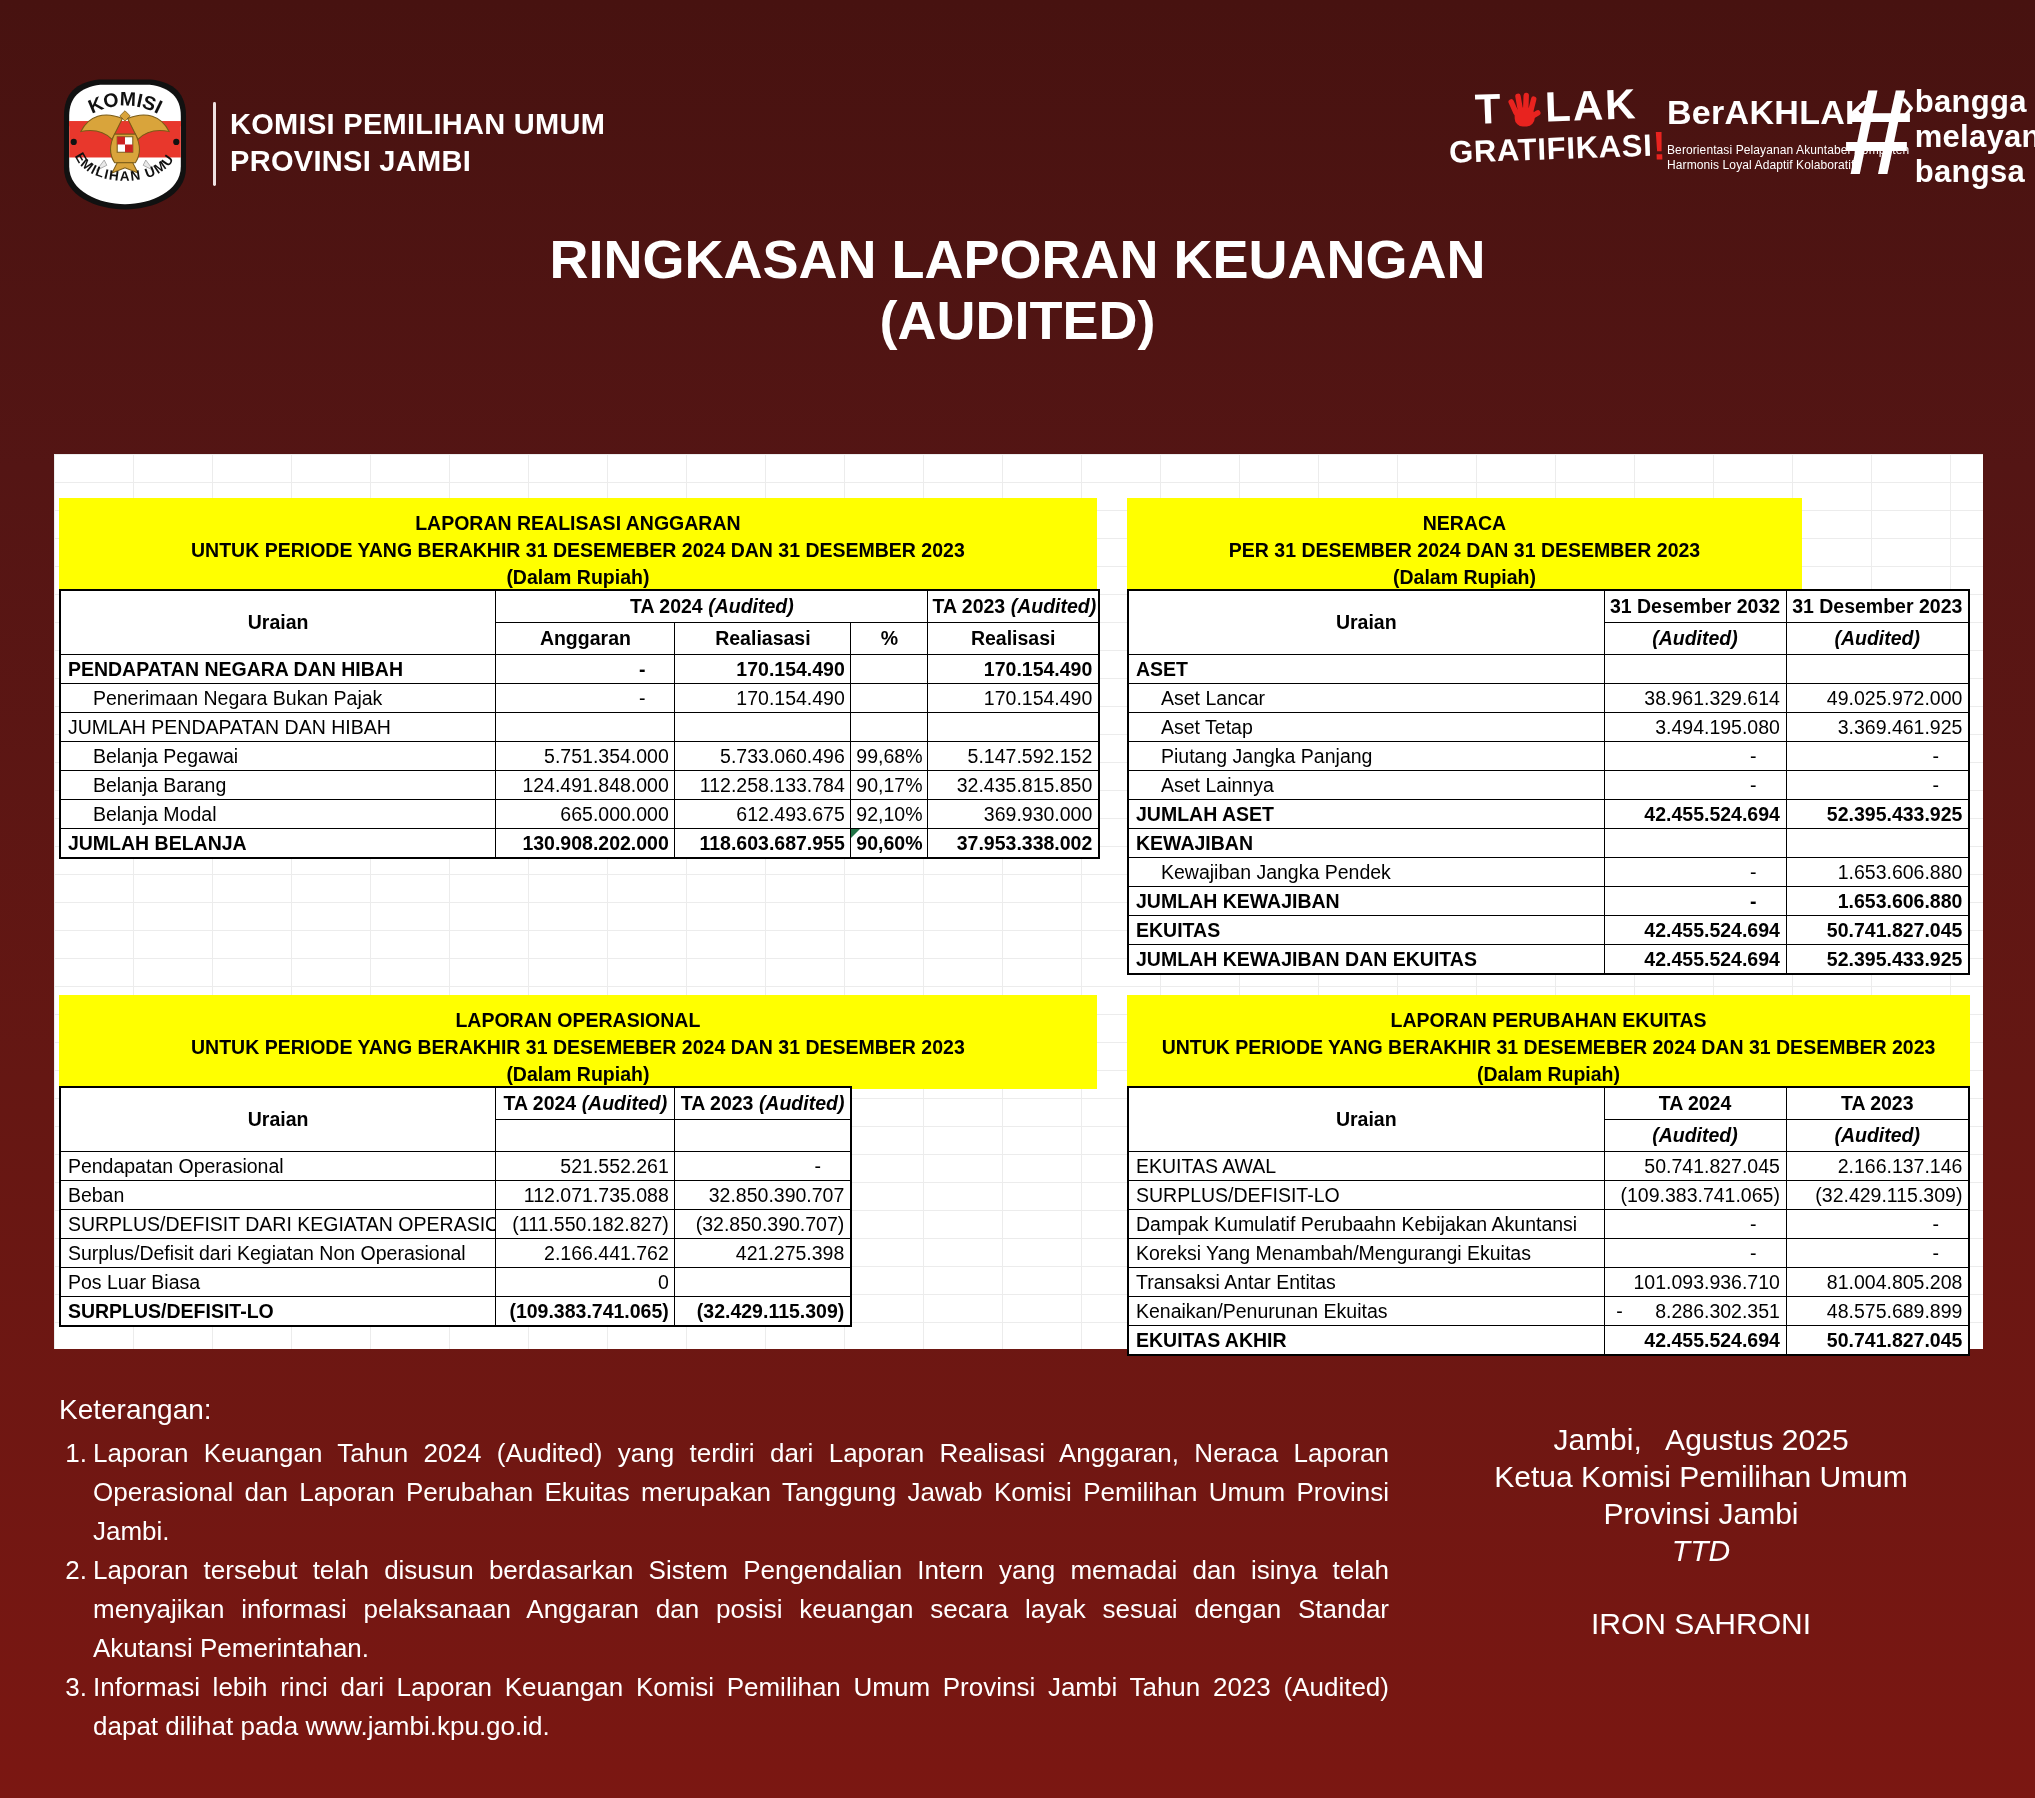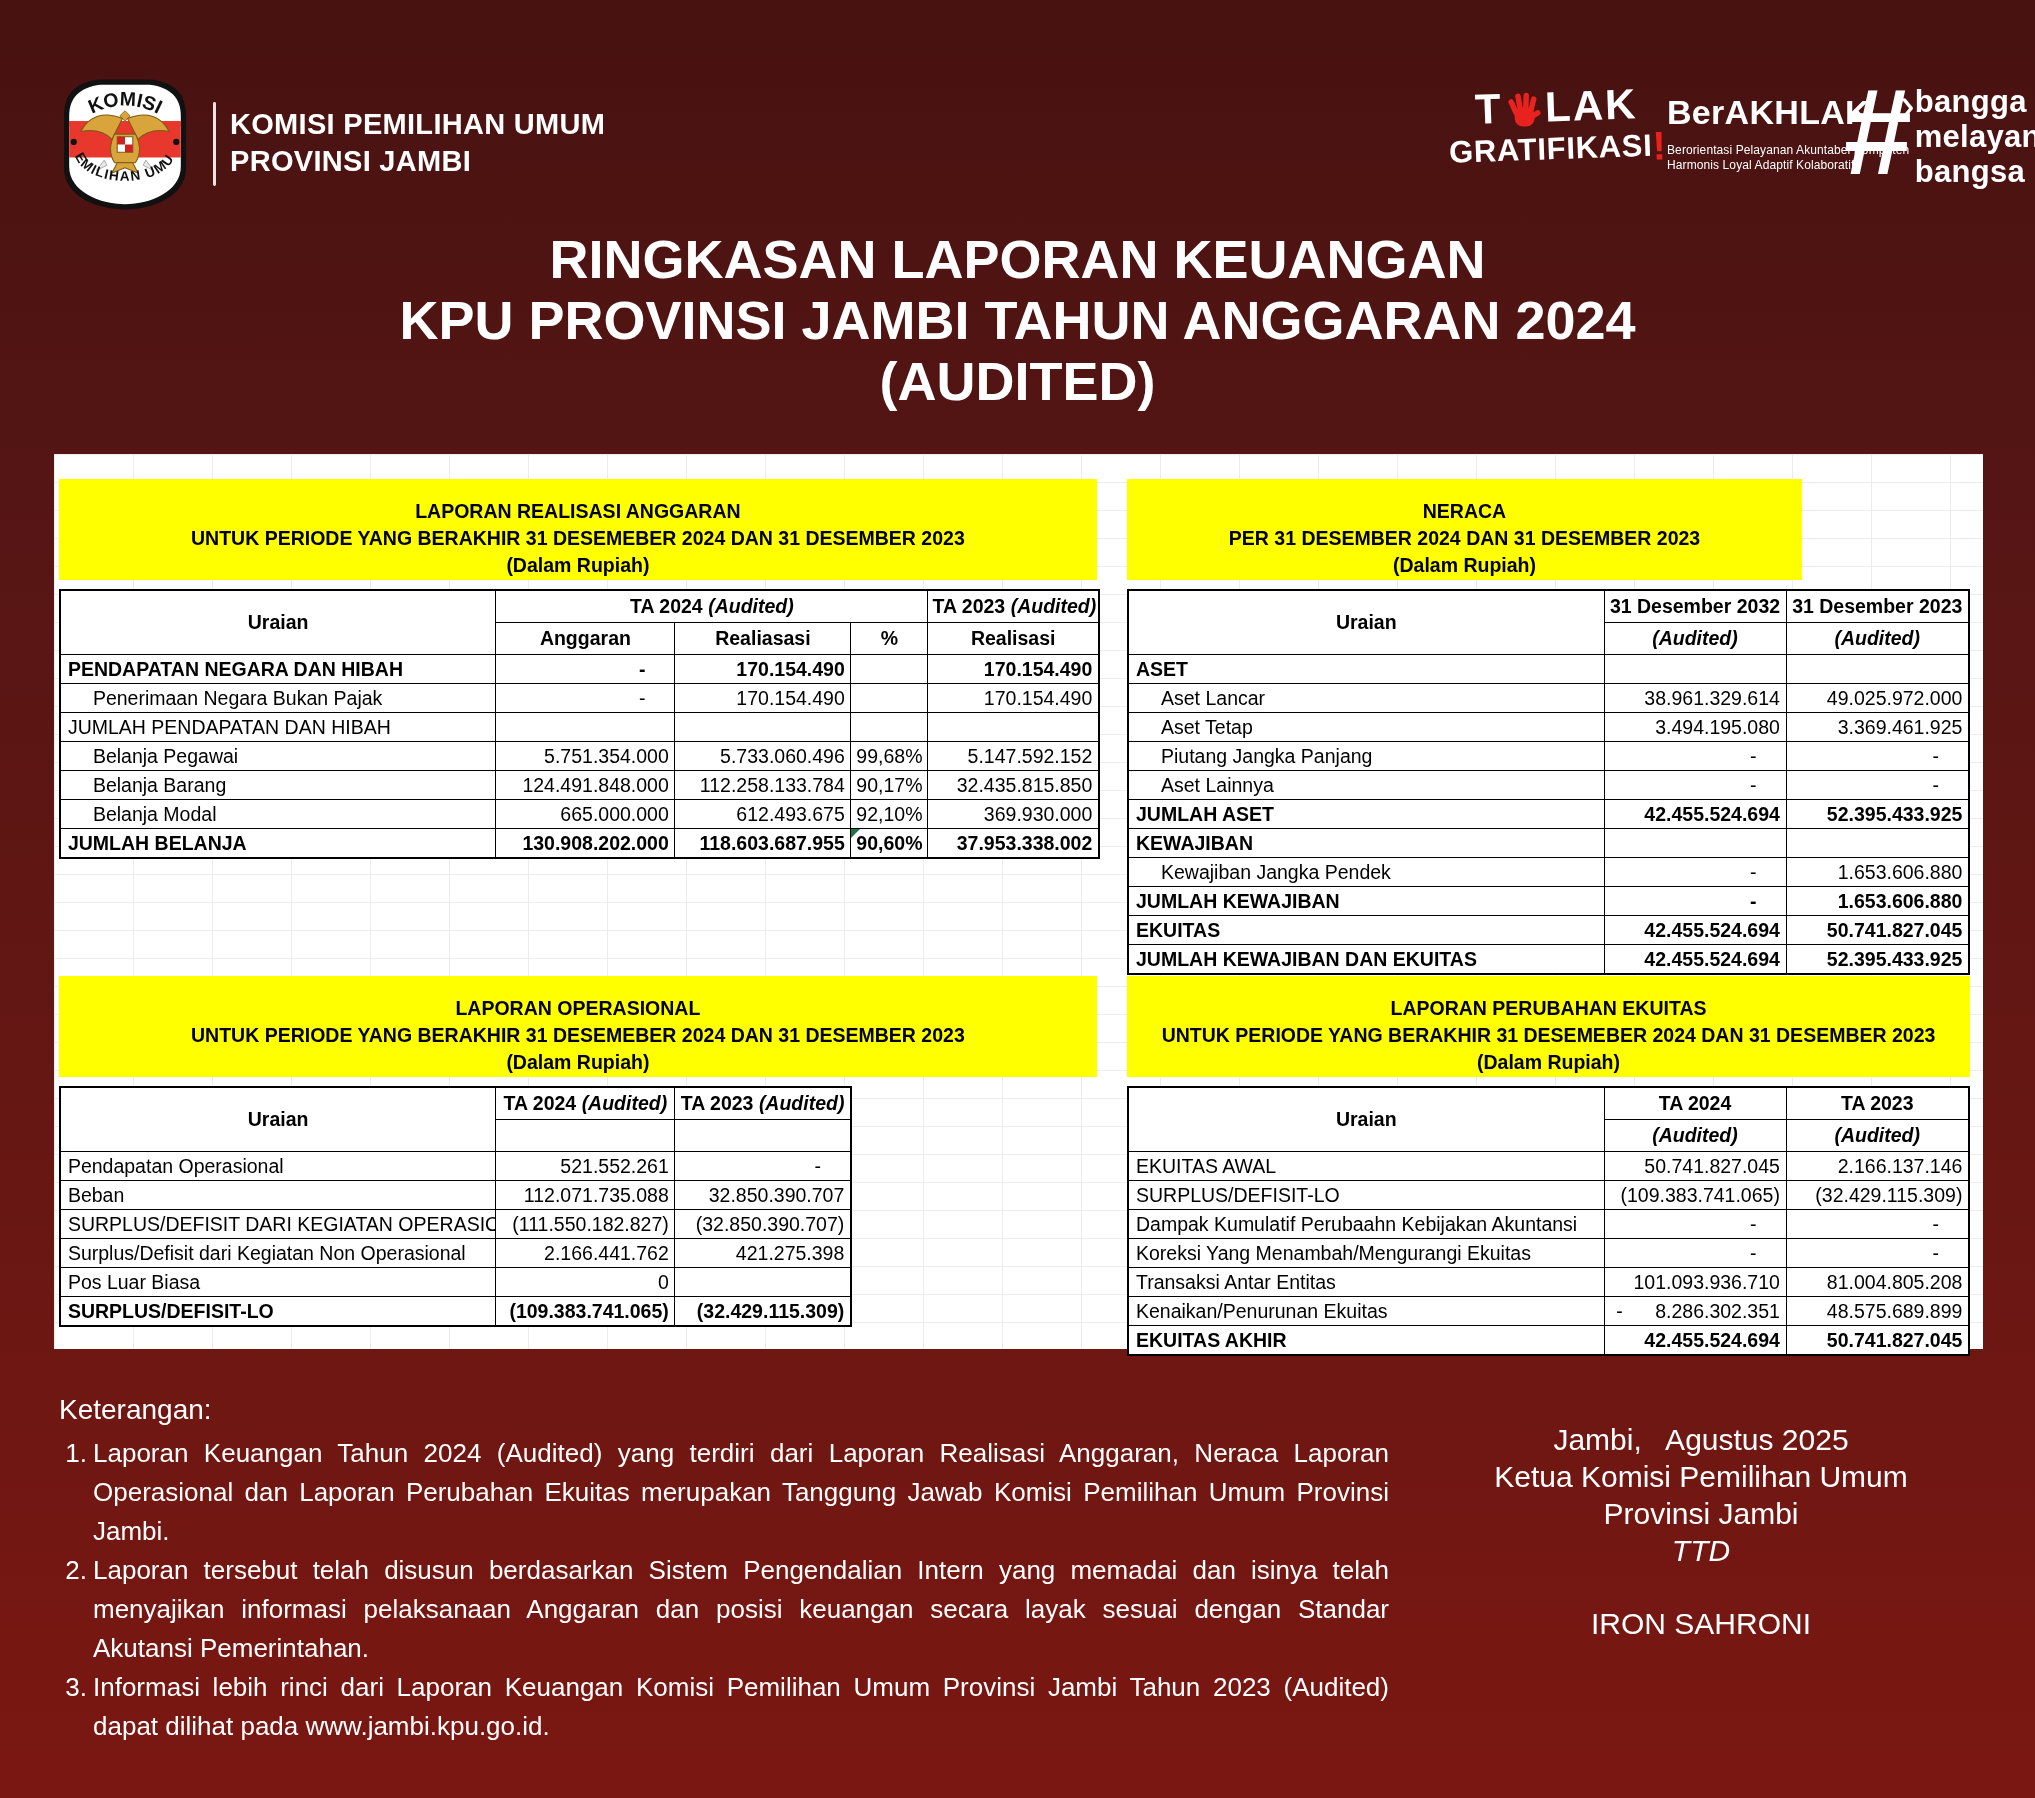--- a/index.html
+++ b/index.html
@@ -29,21 +29,21 @@
   .bangga-words{font-size:31px;font-weight:700;line-height:35px;padding-top:2.8px;letter-spacing:0.3px;}
 
   
   .main-title{left:0;top:229px;width:100%;text-align:center;font-size:54px;font-weight:700;line-height:61px;letter-spacing:0;}
 
   
   .panel{left:54px;top:454px;width:1929px;height:895px;background:#fff;
          background-image:repeating-linear-gradient(to bottom,#ececec 0 0.7px,transparent 0.7px 28px),
                           repeating-linear-gradient(to right,#ececec 0 0.7px,transparent 0.7px 79px);}
   .ytitle{position:absolute;background:#ffff00;color:#000;text-align:center;font-weight:700;
-          font-size:19.5px;line-height:27px;padding-top:19px;}
+          font-size:19.5px;line-height:27px;padding-top:12px;margin-top:19px;}
   table{position:absolute;border-collapse:collapse;table-layout:fixed;background:#fff;border:2.1px solid #000;}
   th,td{border:1.4px solid #000;color:#000;}
   th{font-size:19.5px;font-weight:700;text-align:center;height:31px;padding:0 4.2px;white-space:nowrap;overflow:hidden;}
   td{font-size:19.5px;font-weight:400;height:28px;padding:0 5.6px;white-space:nowrap;overflow:hidden;}
   .aud{font-style:italic;font-weight:700;}
   .cell-label{text-align:left;padding-left:7px;margin-left:8px;}
   td.indent{padding-left:32px;}
   .cell-v1,.cell-v2,.cell-v3{text-align:right;}
   .cell-pct{text-align:center;padding:0 1.4px;position:relative;}
   td.dash{padding-right:29px;}
@@ -131,21 +131,20 @@
     <span class="hash">#</span>
     <div class="bangga-words">
       <div>bangga</div>
       <div>melayani</div>
       <div>bangsa</div>
     </div>
   </div>
 
   <div class="abs main-title">
     <div>RINGKASAN LAPORAN KEUANGAN</div>
-    <div>KPU PROVINSI JAMBI TAHUN ANGGARAN 2024</div>
     <div>(AUDITED)</div>
   </div>
 
   <div class="abs panel">
 
     <div class="ytitle" style="left:4.9px;top:25px;width:1038px;height:82px;">
       <div>LAPORAN REALISASI ANGGARAN</div>
       <div>UNTUK PERIODE YANG BERAKHIR 31 DESEMEBER 2024 DAN 31 DESEMBER 2023</div>
       <div>(Dalam Rupiah)</div>
     </div>

